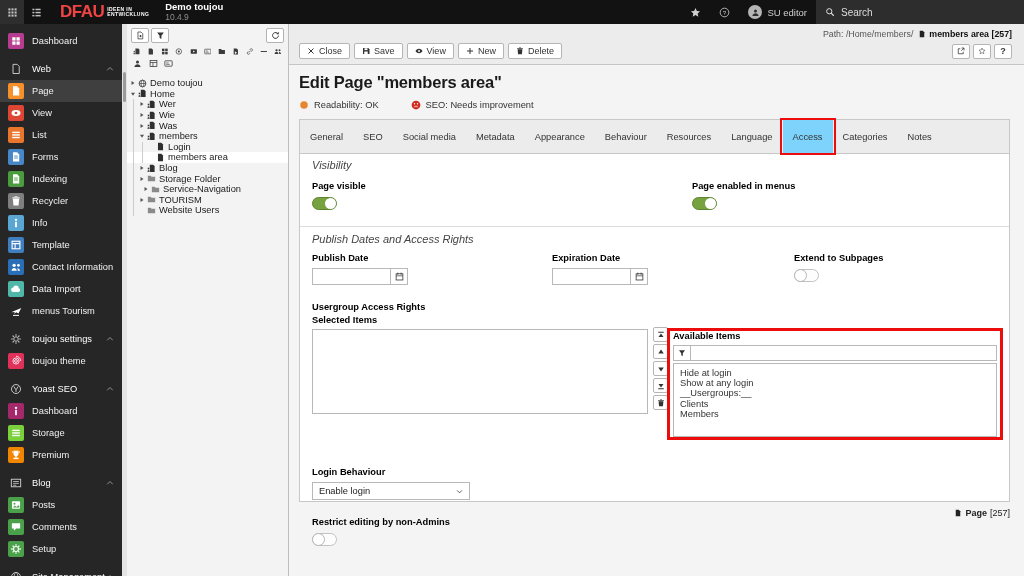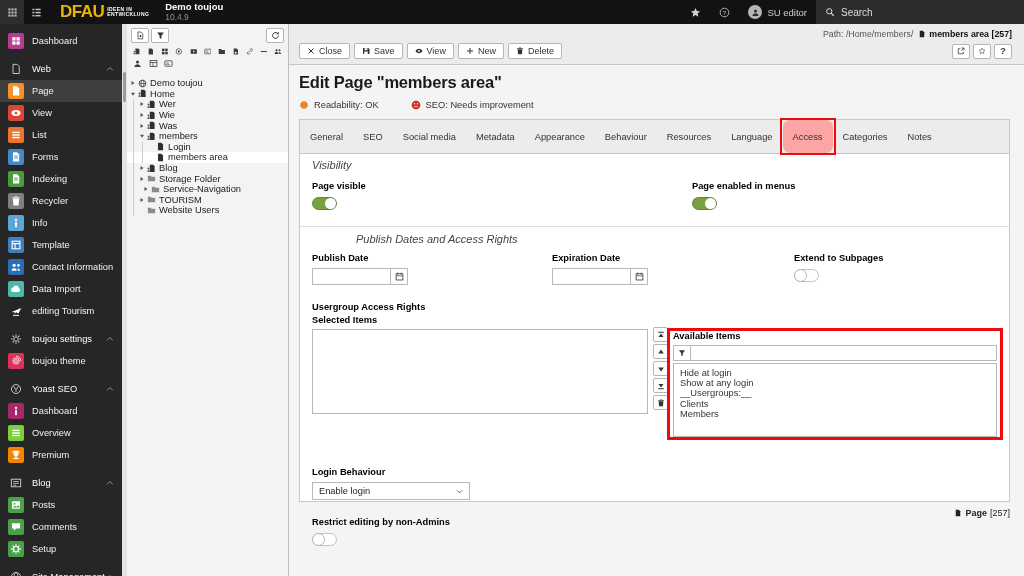--- a/index.html
+++ b/index.html
@@ -9,21 +9,21 @@
 
   .app { width:1024px; height:576px; display:flex; flex-direction:column; }
 
   
   .topbar { height:24px; background:#121212; display:flex; align-items:stretch; color:#e8e8e8; flex:0 0 24px; }
   .tb-left { display:flex; align-items:center; flex:1; }
   .tb-icon { width:24px; height:24px; background:none; border:none; color:#bfbfbf; display:flex; align-items:center; justify-content:center; cursor:pointer; }
   .tb-icon.lit { background:#2e2e2e; }
   .tb-icon svg { width:11px; height:11px; }
   .logo { display:flex; align-items:center; margin-left:12px; cursor:pointer; }
-  .logo-brand { font-size:17px; font-weight:bold; color:#eab308; letter-spacing:-0.5px; }
+  .logo-brand { font-size:17px; font-weight:bold; color:#ef4444; letter-spacing:-0.5px; }
   .logo-tag { display:flex; flex-direction:column; margin-left:3px; font-size:5px; line-height:5px; color:#fff; letter-spacing:.4px; font-weight:bold; }
   .siteinfo { margin-left:16px; line-height:10px; }
   .site-name { font-size:9.5px; font-weight:bold; color:#fff; }
   .site-version { font-size:8.5px; color:#8f8f8f; }
   .tb-right { display:flex; align-items:stretch; }
   .tb-tool { background:none; border:none; color:#cfcfcf; display:flex; align-items:center; padding:0 9px; cursor:pointer; font-family:inherit; font-size:9.5px; }
   .tb-tool svg { width:11px; height:11px; }
   .avatar { width:14px; height:14px; border-radius:50%; background:#b5b5b5; color:#2d2d2d; display:flex; align-items:center; justify-content:center; margin-right:5px; }
   .avatar svg { width:9px; height:9px; }
   .searchseg { background:#2d2d2d; width:208px; display:flex; align-items:center; padding-left:9px; color:#dedede; cursor:pointer; }
@@ -86,35 +86,35 @@
   .mini-btn svg { width:8px; height:8px; }
 
   .content-body { flex:1; padding:8px 14px 0 10px; overflow:hidden; }
   .page-title { font-size:16.5px; font-weight:bold; color:#1a1a1a; letter-spacing:-0.2px; }
   .status-row { display:flex; align-items:center; gap:32px; margin-top:8px; }
   .status { display:flex; align-items:center; gap:5px; font-size:9.3px; color:#333; }
   .status svg { width:10px; height:10px; }
 
   .tabbar { display:flex; margin-top:9px; background:#ececec; border:1px solid #c8c8c8; height:35px; align-items:stretch; }
   .tab { padding:0 10px; font-size:9.3px; color:#333; display:flex; align-items:center; cursor:pointer; position:relative; }
-  .tab.active { background:#fca5a5;border-radius:7px; }
+  .tab.active { background:#7dd3fc; }
   .tab-annot { position:absolute; inset:-2px -3px; border:2.5px solid #ec0c0c; pointer-events:none; z-index:5; }
 
   .panel { background:#fff; border:1px solid #c8c8c8; border-top:none; height:348px; padding:5px 12px 0 12px; position:relative; }
   .sec-title { font-size:11px; color:#444;font-style:italic; }
   .flabel { font-size:9.3px; font-weight:bold; color:#000; display:block; }
   .frow { display:flex; margin-top:10px;gap:28px; }
   .fcol1 { flex:0 0 352px; }
   .toggle { width:25px; height:13px; border-radius:7px; position:relative; margin-top:6px; cursor:pointer; }
   .toggle.on { background:#77a23f; border:1px solid #5f8531; }
   .toggle.on .knob { position:absolute; right:0; top:0; width:11px; height:11px; border-radius:50%; background:#fff; }
   .toggle.off { background:#fdfdfd; border:1px solid #c2c2c2; }
   .toggle.off .knob { position:absolute; left:-1px; top:-1px; width:13px; height:13px; border-radius:50%; background:#fff; border:1px solid #b5b5b5; }
   .divider { border-top:1px solid #ddd; margin:16px -12px 0; }
-  .sec2-title { margin-top:6px;margin-left:44px; }
+  .sec2-title { margin-top:6px; }
   .row3 { display:flex; margin-top:8px; }
   .c1 { flex:0 0 240px; } .c2 { flex:0 0 242px; } .c3 { flex:1; }
   .input-group { display:flex; margin-top:5px; width:96px; }
   .input-group input { flex:1; height:17px; border:1px solid #b8b8b8; border-right:none; min-width:0; font-family:inherit; font-size:9.3px; padding:0 4px; }
   .addon { width:18px; height:17px; background:#fff; border:1px solid #b8b8b8; display:flex; align-items:center; justify-content:center; color:#333; cursor:pointer; }
   .addon svg { width:9px; height:9px; }
 
   .group-label { margin-top:17px; }
   .ug-row { display:flex; margin-top:3px; }
   .ug-sel { flex:0 0 336px; }
@@ -342,21 +342,21 @@
           </span>
           <span class="sb-label">Data Import</span>
         </div>
         <div class="sb-item">
           <span class="sb-tile" style="background:transparent">
             <svg viewBox="0 0 16 16">
               <path fill="#fff" d="M1.5 9.5L15 4l-3.8 7.2-3-1.5-2.4 2.4.4-2.7z"></path>
               <rect x="4" y="13.2" width="8" height="1.3" fill="#fff"></rect>
             </svg>
           </span>
-          <span class="sb-label">editing Tourism</span>
+          <span class="sb-label">menus Tourism</span>
         </div>
         <div class="sb-header">
           <span class="sb-hicon">
             <svg viewBox="0 0 16 16">
               <circle cx="8" cy="8" r="3" fill="none" stroke="currentColor" stroke-width="1.3"></circle>
               <g stroke="currentColor" stroke-width="1.5">
                 <path d="M8 1.6v2.1M8 12.3v2.1M1.6 8h2.1M12.3 8h2.1M3.5 3.5l1.5 1.5M11 11l1.5 1.5M12.5 3.5L11 5M5 11l-1.5 1.5"></path>
               </g>
             </svg>
           </span>
@@ -405,21 +405,21 @@
         <div class="sb-item">
           <span class="sb-tile" style="background:#7ad03a">
             <svg viewBox="0 0 16 16">
               <g fill="#fff">
                 <rect x="3" y="3.6" width="10" height="1.9"></rect>
                 <rect x="3" y="7" width="10" height="1.9"></rect>
                 <rect x="3" y="10.4" width="10" height="1.9"></rect>
               </g>
             </svg>
           </span>
-          <span class="sb-label">Overview</span>
+          <span class="sb-label">Storage</span>
         </div>
         <div class="sb-item">
           <span class="sb-tile" style="background:#f18500">
             <svg viewBox="0 0 16 16">
               <path fill="#fff" d="M4.6 2.4h6.8V6a3.4 3.4 0 01-6.8 0z"></path>
               <path fill="#fff" d="M2.4 3.4h1.8v2A2.2 2.2 0 012.4 3.4zM13.6 3.4h-1.8v2a2.2 2.2 0 001.8-2z"></path>
               <rect x="7" y="9" width="2" height="2.4" fill="#fff"></rect>
               <rect x="4.6" y="11.6" width="6.8" height="1.8" fill="#fff"></rect>
             </svg>
           </span>

